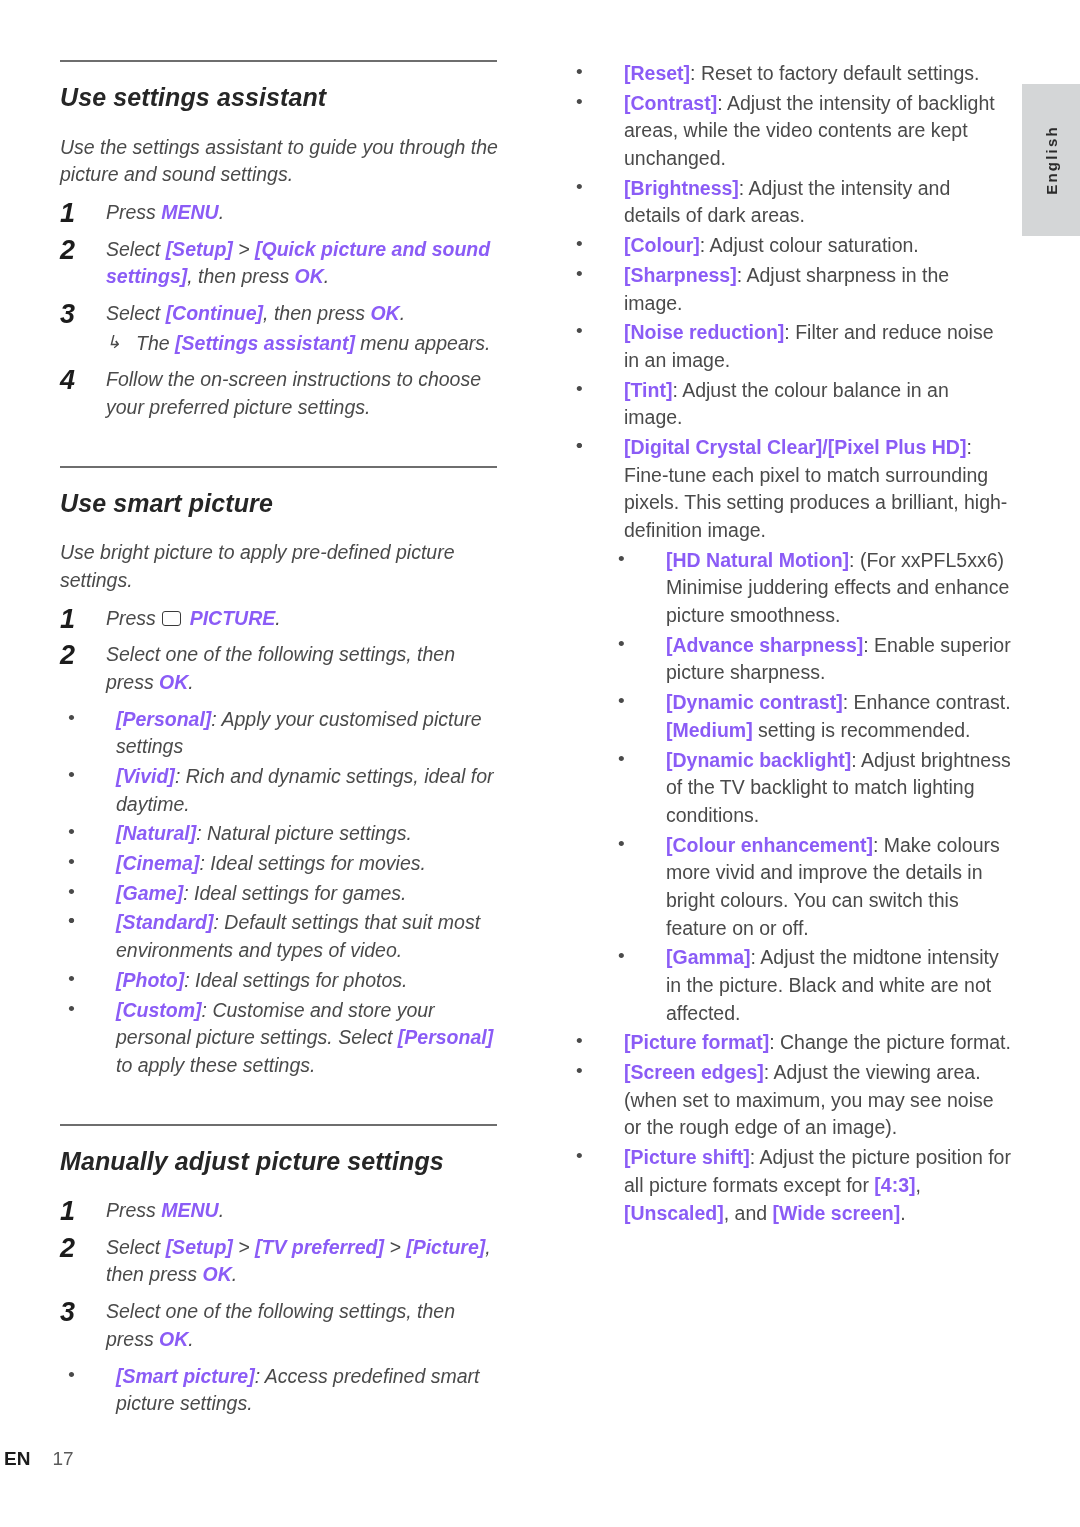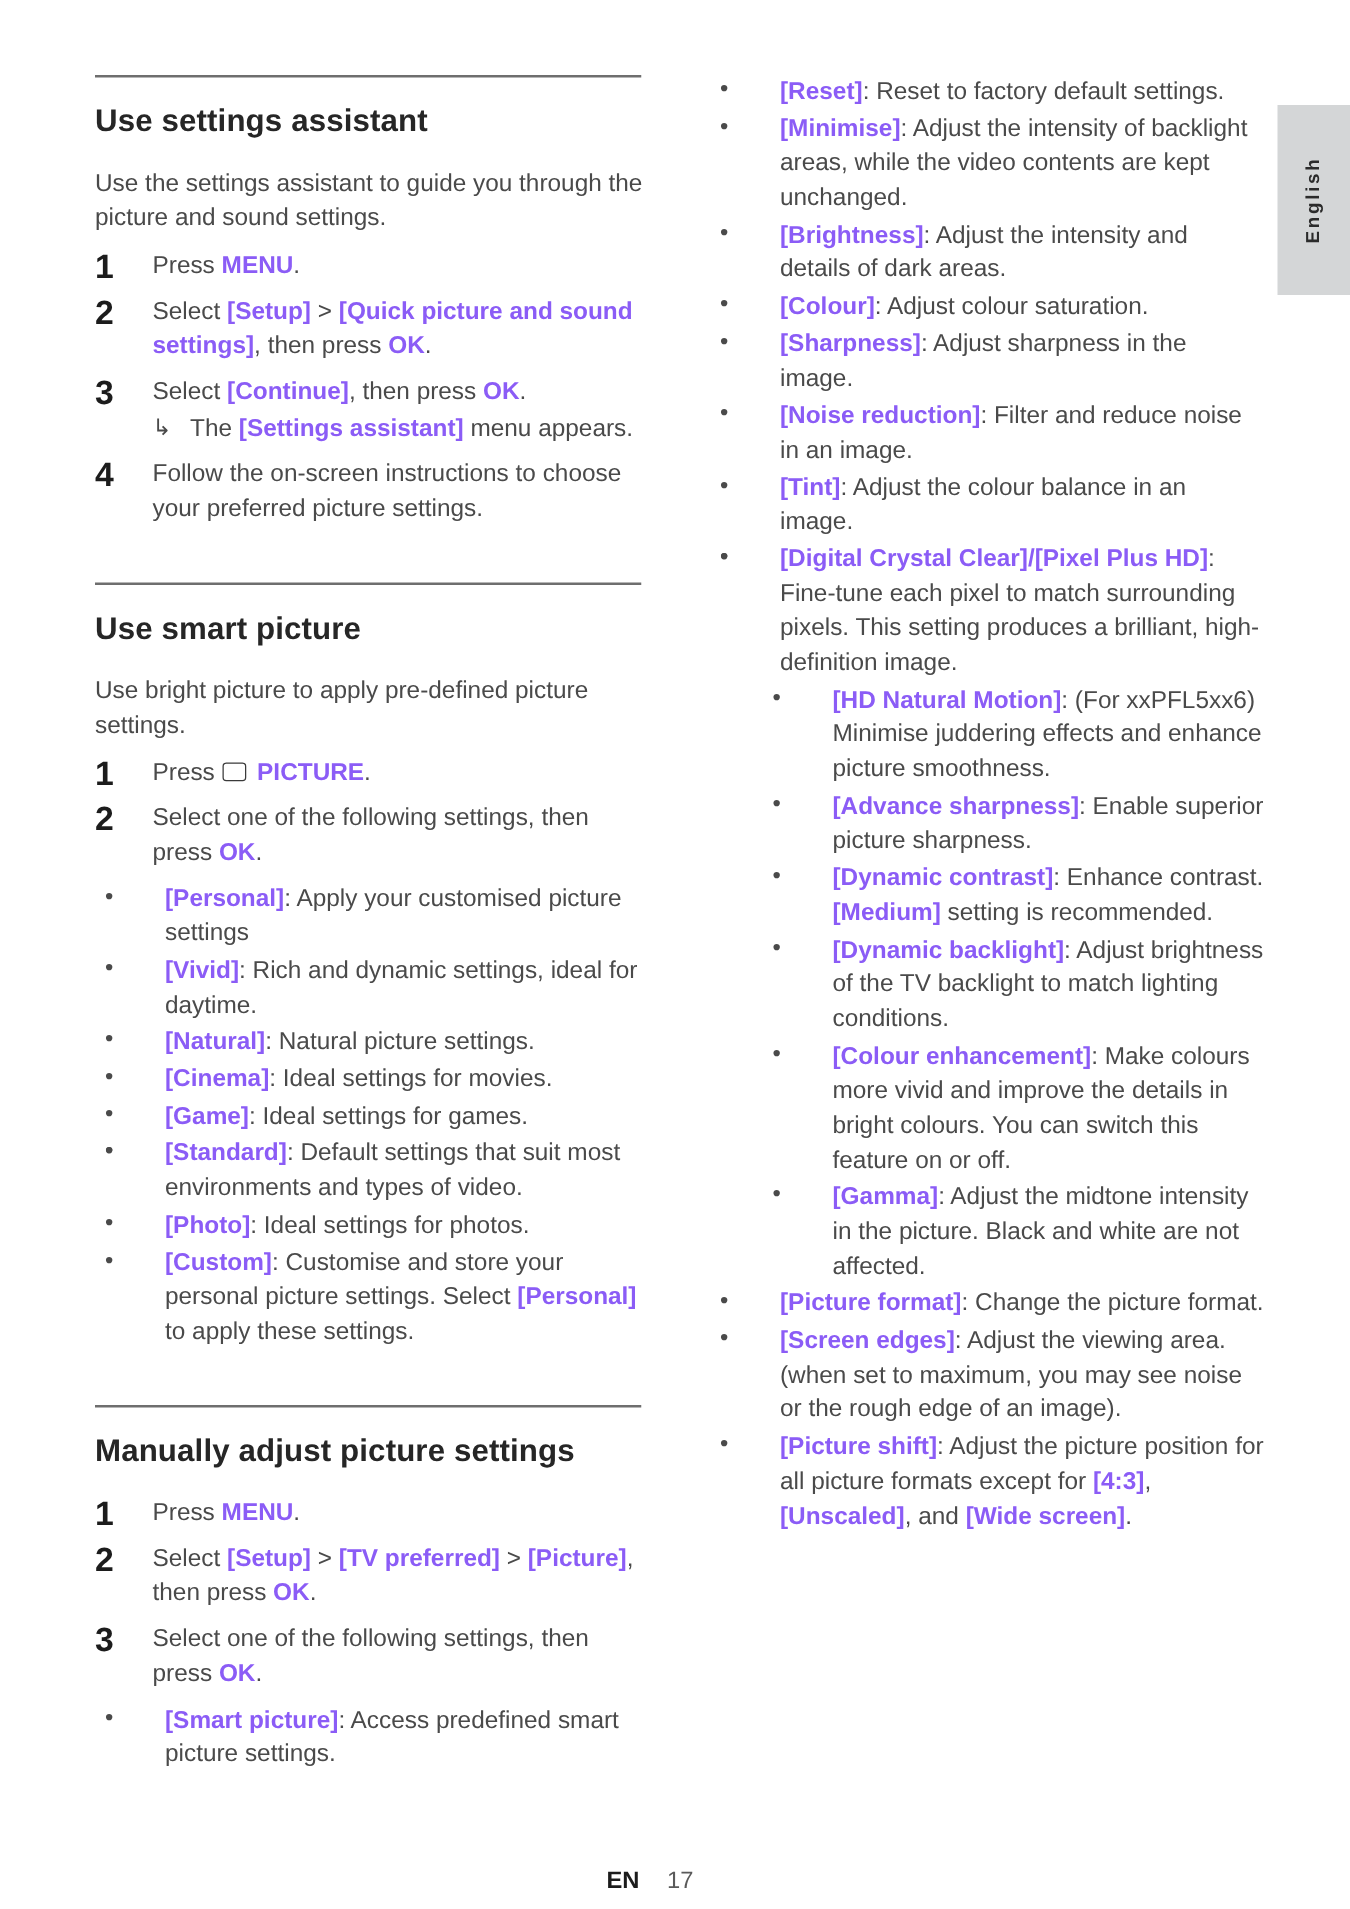--- a/index.html
+++ b/index.html
@@ -42,21 +42,21 @@
     letter-spacing: 2.2px;
     color: #2b2b2b;
   }
 
   
   .col {
     position: absolute;
     top: 60px;
     width: 443px;
   }
-  .col-left  { left: 76px; }
+  .col-left  { left: 60px; font-style: italic; }
   .col-right { left: 568px; }
 
   
   .rule {
     height: 2px;
     background: #6e6e6e;
     width: 437px;
     margin: 0 0 22px 0;
   }
   .rule.second { margin-top: 44px; }
@@ -146,26 +146,25 @@
     height: 13px;
     border: 1.6px solid #3a3a3a;
     border-radius: 3px;
     vertical-align: -1px;
     margin: 0 3px 0 1px;
   }
 
   
   .footer {
     position: absolute;
-    left: 14px;
+    left: 4px;
     top: 1448px;
     width: 1012px;
-    text-align: center;
+    text-align: left;
     font-size: 19px;
-    margin-top: 46px;
   }
   .footer .en {
     font-weight: bold;
     color: #1c1c1c;
     margin-right: 22px;
   }
   .footer .pg { color: #5a5a5a; }
 </style>
 </head>
 <body>
@@ -222,21 +221,21 @@
       <ul class="bullets step-bullets">
           <li class="bullet"><span class="dot">•</span><span><b>[Smart picture]</b>: Access predefined smart picture settings.</span></li>
         </ul>
     </div>
 
   </div>
 
   <div class="col col-right">
     <ul class="bullets">
         <li class="bullet"><span class="dot">•</span><span><b>[Reset]</b>: Reset to factory default settings.</span></li>
-        <li class="bullet"><span class="dot">•</span><span><b>[Minimise]</b>: Adjust the intensity of backlight areas, while the video contents are kept unchanged.</span></li>
+        <li class="bullet"><span class="dot">•</span><span><b>[Contrast]</b>: Adjust the intensity of backlight areas, while the video contents are kept unchanged.</span></li>
         <li class="bullet"><span class="dot">•</span><span><b>[Brightness]</b>: Adjust the intensity and details of dark areas.</span></li>
         <li class="bullet"><span class="dot">•</span><span><b>[Colour]</b>: Adjust colour saturation.</span></li>
         <li class="bullet"><span class="dot">•</span><span><b>[Sharpness]</b>: Adjust sharpness in the image.</span></li>
         <li class="bullet"><span class="dot">•</span><span><b>[Noise reduction]</b>: Filter and reduce noise in an image.</span></li>
         <li class="bullet"><span class="dot">•</span><span><b>[Tint]</b>: Adjust the colour balance in an image.</span></li>
         <li class="bullet"><span class="dot">•</span></li>
         <li class="bullet"><span class="dot">•</span><span><b>[Digital Crystal Clear]/[Pixel Plus HD]</b>: Fine-tune each pixel to match surrounding pixels. This setting produces a brilliant, high-definition image.</span></li>
         <li class="bullet nested"><span class="dot">•</span><span><b>[HD Natural Motion]</b>: (For xxPFL5xx6) Minimise juddering effects and enhance picture smoothness.</span></li>
         <li class="bullet nested"><span class="dot">•</span><span><b>[Advance sharpness]</b>: Enable superior picture sharpness.</span></li>
         <li class="bullet nested"><span class="dot">•</span><span><b>[Dynamic contrast]</b>: Enhance contrast. <b>[Medium]</b> setting is recommended.</span></li>

